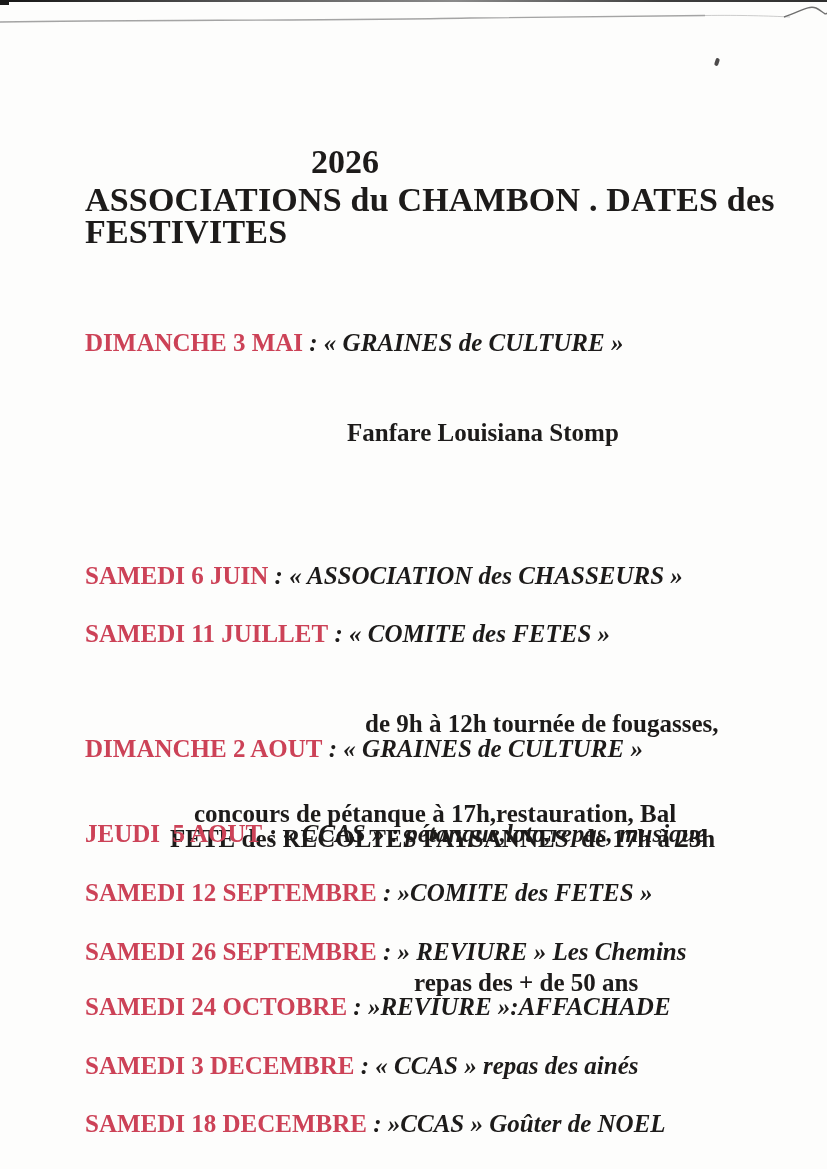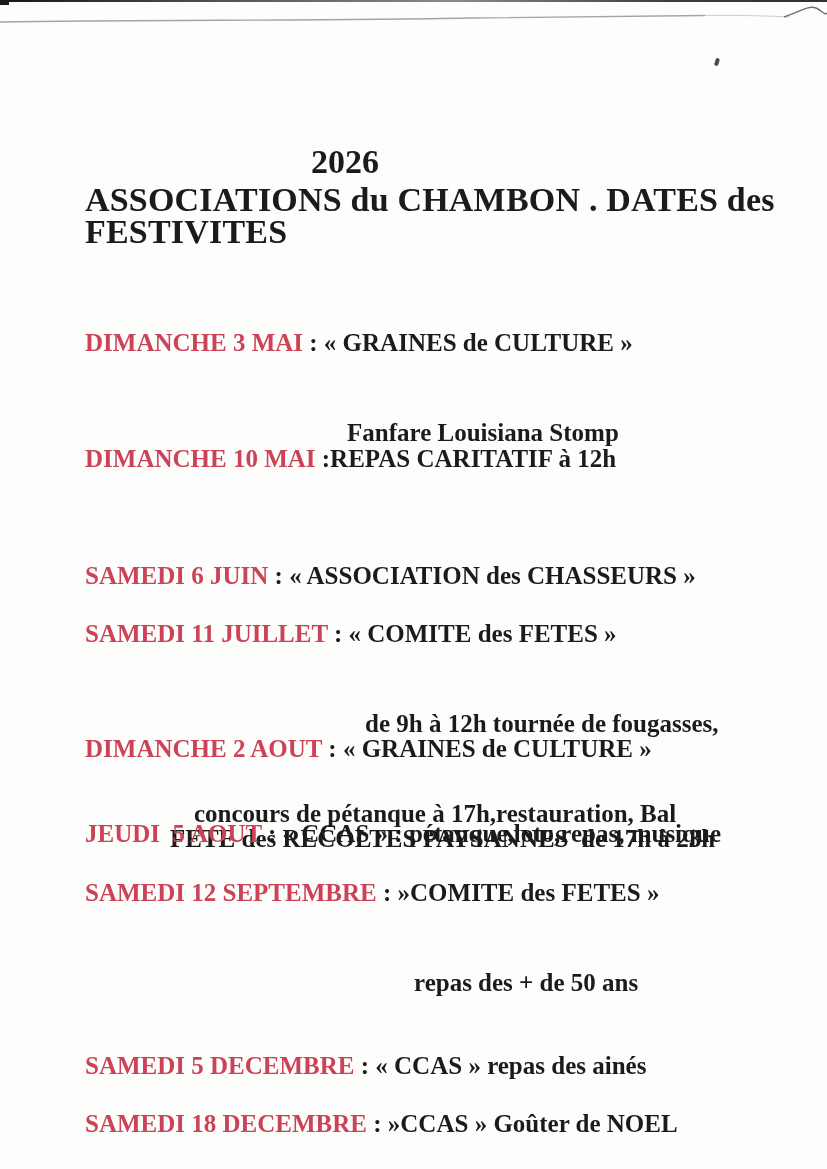--- a/index.html
+++ b/index.html
@@ -20,21 +20,21 @@
   }
   .subtitle{
     position:absolute;top:184px;left:85px;font-size:34px;line-height:32px;
     letter-spacing:.2px;white-space:pre-wrap;
   }
   .event{
     position:absolute;left:85px;font-size:25px;line-height:30px;
     white-space:pre-wrap;
   }
   .event .date{color:var(--date-red);margin-top:33px;}
-  .event .rest{color:var(--text-black);}
+  .event .rest{color:var(--text-black);font-style:italic;}
   .cont{white-space:pre-wrap;}
   
   .edge-top{
     position:absolute;top:0;left:0;width:827px;height:2px;
     background:linear-gradient(90deg,#151515,#5a5a5a 30%,#8a8a8a 55%,#3f3f3f 80%,#2f2f2f);
   }
   .edge-blob{position:absolute;top:0;left:0;width:9px;height:5px;background:#1a1a1a;}
   .fold-svg{position:absolute;top:0;left:0;}
   .speck{
     position:absolute;left:715px;top:58px;width:4px;height:8px;
@@ -56,23 +56,20 @@
   <div class="speck"></div>
 
   <div class="title">2026</div>
   <div class="subtitle">ASSOCIATIONS du CHAMBON . DATES des FESTIVITES</div>
 
   <div class="event" style="top:268px">
     <div><span class="date">DIMANCHE 3 MAI</span><span class="rest"> : « GRAINES de CULTURE »</span></div>
     <div class="cont" style="margin-left:262px">Fanfare Louisiana Stomp</div>
   </div>
 
-  <div class="event" style="top:384px">
-    <div><span class="date">DIMANCHE 10 MAI</span><span class="rest"> :REPAS CARITATIF à 12h</span></div>
-  </div>
 
 
   <div class="event" style="top:501px">
     <div><span class="date">SAMEDI 6 JUIN</span><span class="rest"> : « ASSOCIATION des CHASSEURS »</span></div>
   </div>
 
   <div class="event" style="top:559px">
     <div><span class="date">SAMEDI 11 JUILLET</span><span class="rest"> : « COMITE des FETES »</span></div>
     <div class="cont" style="margin-left:280px">de 9h à 12h tournée de fougasses,</div>
     <div class="cont" style="margin-left:109px">concours de pétanque à 17h,restauration, Bal</div>
@@ -85,23 +82,29 @@
 
   <div class="event" style="top:759px">
     <div><span class="date">JEUDI  5 AOUT</span><span class="rest"> : « CCAS » : pétanque,loto,repas, musique</span></div>
   </div>
 
   <div class="event" style="top:818px">
     <div><span class="date">SAMEDI 12 SEPTEMBRE</span><span class="rest"> : »COMITE des FETES »</span></div>
     <div class="cont" style="margin-left:329px">repas des + de 50 ans</div>
   </div>
 
+  <div class="event" style="top:877px">
+    <div><span class="date">SAMEDI 26 SEPTEMBRE</span><span class="rest"> : » REVIURE » Les Chemins</span></div>
+  </div>
 
+  <div class="event" style="top:932px">
+    <div><span class="date">SAMEDI 24 OCTOBRE</span><span class="rest"> : »REVIURE »:AFFACHADE</span></div>
+  </div>
 
   <div class="event" style="top:991px">
-    <div><span class="date">SAMEDI 5 DECEMBRE</span><span class="rest"> : « CCAS » repas des ainés</span></div>
+    <div><span class="date">SAMEDI 3 DECEMBRE</span><span class="rest"> : « CCAS » repas des ainés</span></div>
   </div>
 
   <div class="event" style="top:1049px">
     <div><span class="date">SAMEDI 18 DECEMBRE</span><span class="rest"> : »CCAS » Goûter de NOEL</span></div>
   </div>
 
 </div>
 
 </body></html>

